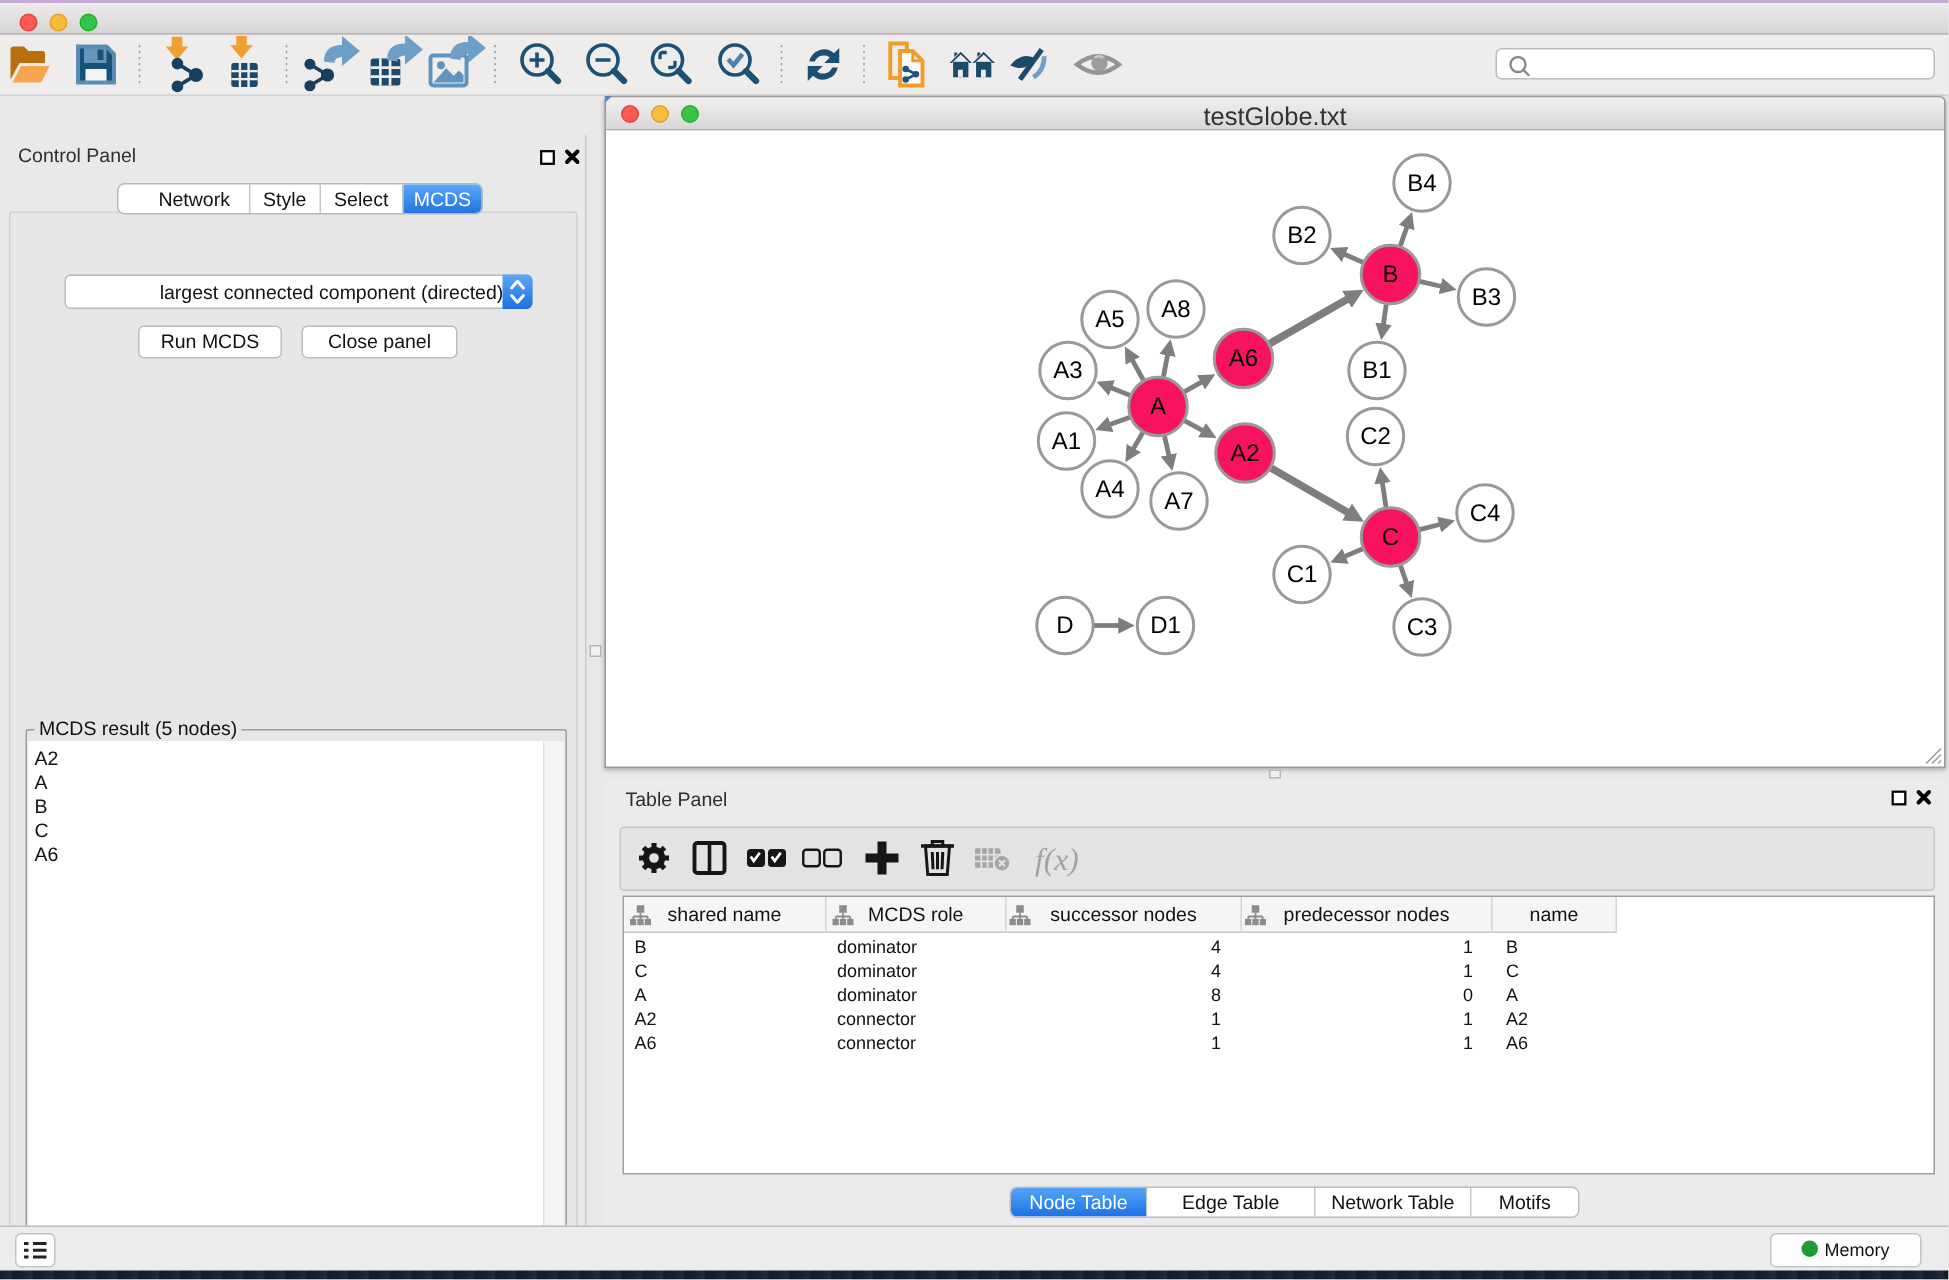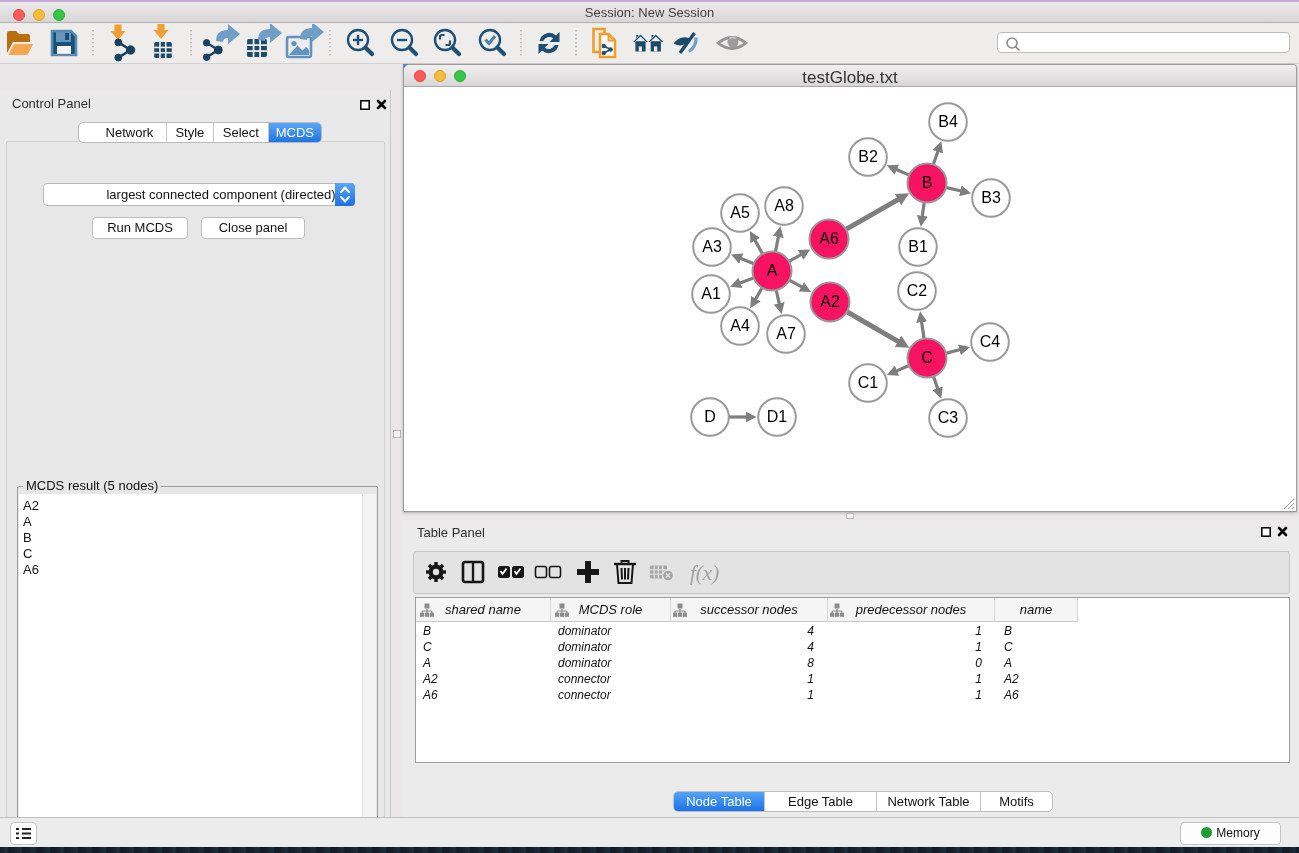--- a/index.html
+++ b/index.html
@@ -77,22 +77,22 @@
 #nettitle .light { top:5px; }
 #nettitle .r { left:10px; background:#fc5b57; border:1px solid #e2433e; }
 #nettitle .y { left:30px; background:#f5bd39; border:1px solid #dfa023; }
 #nettitle .g { left:50px; background:#35c649; border:1px solid #27ab33; }
 
 
 #tpanel { left:403px; top:520px; width:896px; height:297px; background:#ebebeb; }
 #tpanel .ptitle { position:absolute; left:14px; top:5px; font-size:13px; color:#2e2e2e; }
 #ttool { position:absolute; left:10px; top:31px; width:877px; height:43px;
   background:#e3e3e3; border:1px solid #c6c6c6; border-radius:3px; }
-#ttable { position:absolute; left:12px; top:77px; width:875px; height:166px;
-  background:#fff; border:1px solid #9e9e9e;font-style:italic; }
+#ttable { position:absolute; left:12px; top:77px; width:875px; height:186px;
+  background:#fff; border:1px solid #9e9e9e; }
 #thead { position:absolute; left:0; top:0; width:662px; height:24px; background:#f5f5f5;
   border-bottom:1px solid #c9c9c9; font-size:13px; color:#111; }
 #thead .col { position:absolute; top:0; height:24px; border-right:1px solid #d6d6d6;
   text-align:center; line-height:24px; }
 .trow { position:absolute; font-size:12px; color:#111; height:16px; line-height:16px; }
 
 #btabs { position:absolute; left:270px; top:271px; height:21px; display:flex;
   border:1px solid #bdbdbd; border-radius:5px; background:#fff; font-size:13px; }
 #btabs div { text-align:center; line-height:19px; border-right:1px solid #c6c6c6; color:#111; }
 #btabs div:last-child { border-right:none; }
@@ -110,21 +110,20 @@
   background:#fdfdfd; border:1px solid #c4c4c4; border-radius:4px; }
 #darkstrip { left:0; top:847px; width:1299px; height:6px; background:repeating-linear-gradient(90deg,#141f2b 0,#1e2c3a 7px,#101d28 9px,#141f2b 14px); }
 </style>
 </head>
 <body>
 <div id="purple" class="abs"></div>
 <div id="titlebar" class="abs">
   <div class="light r"></div>
     <div class="light y"></div>
     <div class="light g"></div>
-  <div class="title">Session: New Session</div>
 </div>
 <div id="toolbar" class="abs">
   <svg width="1299" height="40" viewBox="0 24 1299 40">
     <defs>
       <g id="share">
         <circle cx="-6" cy="-8" r="3.6"></circle>
           <circle cx="-6" cy="8" r="3.6"></circle>
           <circle cx="7" cy="0" r="4.4"></circle>
         <path d="M-6,-8 L7,0 L-6,8" stroke-width="2.6" fill="none"></path>
       </g>

